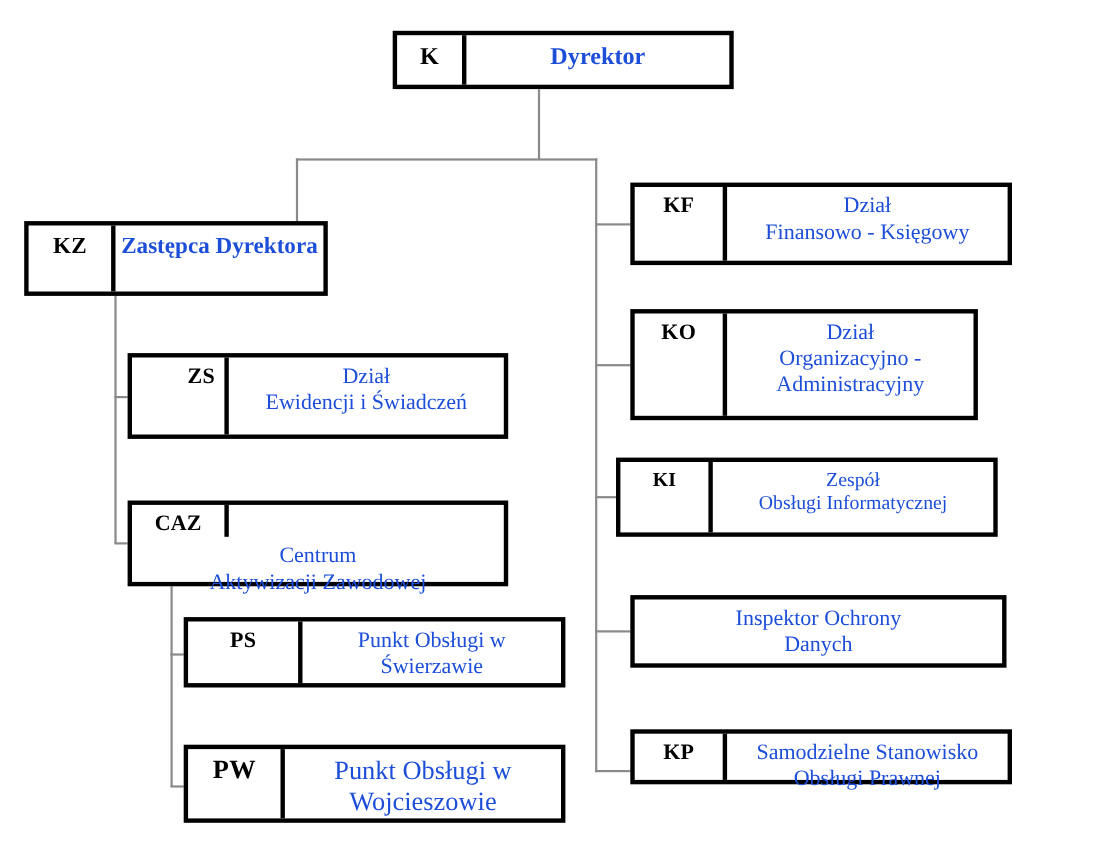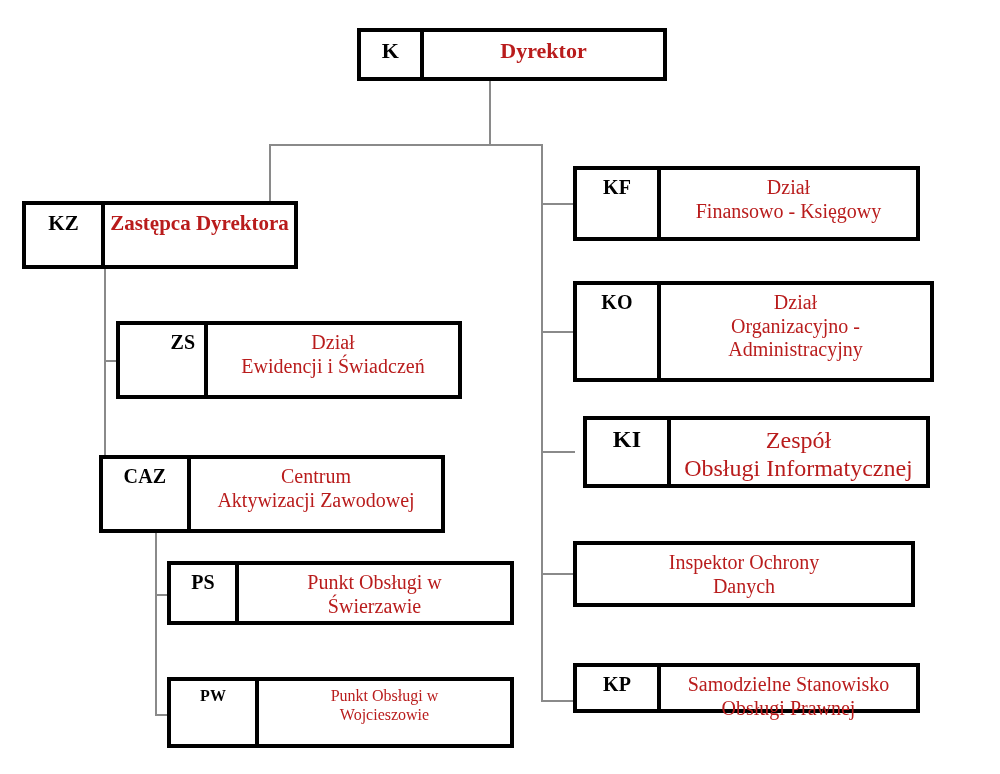--- a/index.html
+++ b/index.html
@@ -51,51 +51,51 @@
     box-sizing: border-box;
     flex: 1 1 auto;
     display: flex;
     align-items: flex-start;
     justify-content: center;
     text-align: center;
     padding-top: 6px;
     padding-left: 4px;
     padding-right: 4px;
     line-height: 1.18;
-    color: #b91c1c;
+    color: #1d4ed8;
     white-space: pre-line;
   }
   .box-title.bold { font-weight: bold; }
 
   
   #box-k        { left: 357px; top: 28px;  width: 310px; height: 53px; font-size: 22px; }
   #box-k   .box-code  { width: 63px; }
 
   #box-kz       { left: 22px;  top: 201px; width: 276px; height: 68px; font-size: 21px; }
   #box-kz  .box-code  { width: 79px; }
 
   #box-zs       { left: 116px; top: 321px; width: 346px; height: 78px; font-size: 20px; }
   #box-zs  .box-code  { width: 88px; padding-left: 42px; }
 
-  #box-caz      { left: 99px; top: 455px; width: 346px; height: 78px; font-size: 20px; }
+  #box-caz      { left: 116px; top: 455px; width: 346px; height: 78px; font-size: 20px; flex-direction: column; }
   #box-caz .box-code  { width: 88px; }
 
   #box-ps       { left: 167px; top: 561px; width: 347px; height: 64px; font-size: 20px; }
-  #box-ps  .box-code  { width: 68px; }
+  #box-ps  .box-code  { width: 104px; }
 
-  #box-pw       { left: 167px; top: 677px; width: 347px; height: 71px; font-size: 16px; }
+  #box-pw       { left: 167px; top: 677px; width: 347px; height: 71px; font-size: 24px; }
   #box-pw  .box-code  { width: 88px; }
 
   #box-kf       { left: 573px; top: 166px; width: 347px; height: 75px; font-size: 20px; }
   #box-kf  .box-code  { width: 84px; }
 
-  #box-ko       { left: 573px; top: 281px; width: 361px; height: 101px; font-size: 20px; }
+  #box-ko       { left: 573px; top: 281px; width: 316px; height: 101px; font-size: 20px; }
   #box-ko  .box-code  { width: 84px; }
 
-  #box-ki       { left: 583px; top: 416px; width: 347px; height: 72px; font-size: 24px; }
+  #box-ki       { left: 560px; top: 416px; width: 347px; height: 72px; font-size: 18px; }
   #box-ki  .box-code  { width: 84px; }
 
   #box-iod      { left: 573px; top: 541px; width: 342px; height: 66px; font-size: 20px; }
   #box-iod .box-code  { width: 84px; }
 
   #box-kp       { left: 573px; top: 663px; width: 347px; height: 50px; font-size: 20px; }
   #box-kp  .box-code  { width: 84px; }
 </style>
 </head>
 <body>

